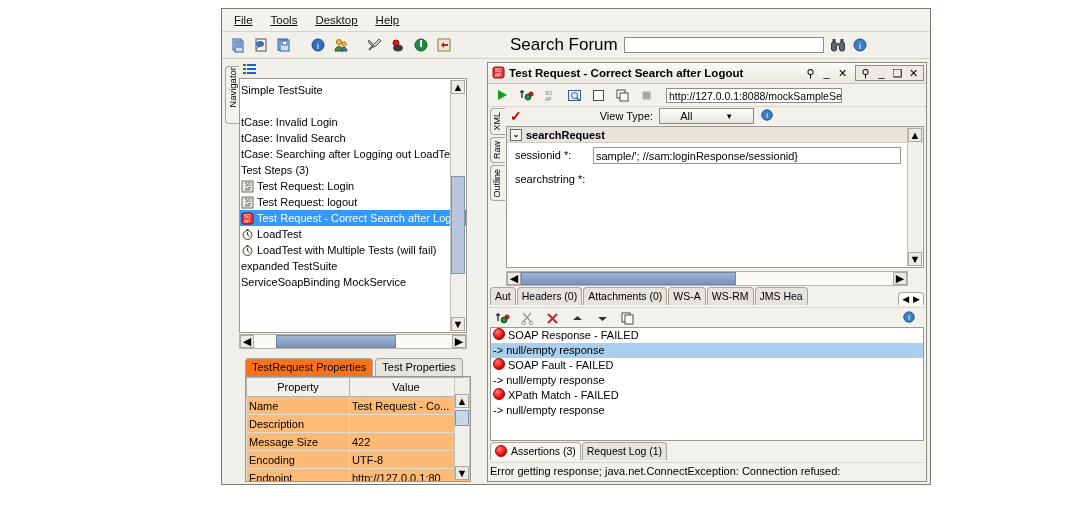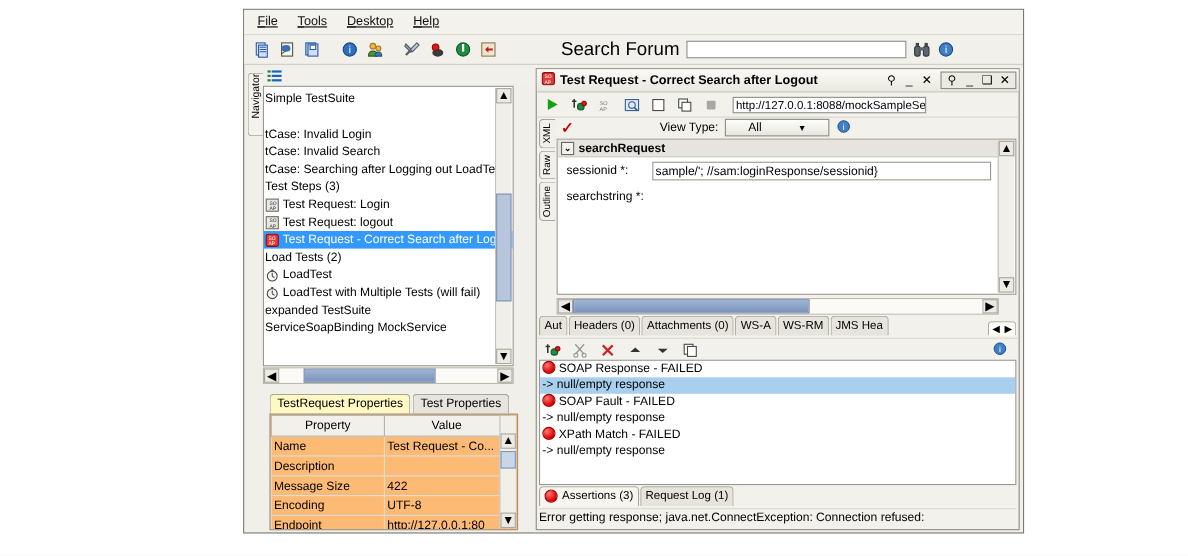--- a/index.html
+++ b/index.html
@@ -58,21 +58,21 @@
            box-sizing:border-box;display:flex;align-items:center;justify-content:center;}
   .h-track{flex:1;height:13px;position:relative;background:#fbfaf6;}
   .h-thumb{position:absolute;top:0;height:13px;background:linear-gradient(#9fb4d4,#7b93bb);
            border:1px solid #6f85ab;box-sizing:border-box;}
 
   
   .props{position:absolute;left:17px;top:300px;width:232px;bottom:2px;}
   .ptabs{display:flex;align-items:flex-end;height:18px;padding-left:6px;gap:2px;}
   .ptab{font-size:11px;padding:2px 6px 3px 6px;border:1px solid #a8a69c;border-bottom:none;
         border-radius:4px 4px 0 0;background:#e6e4dc;}
-  .ptab.act{background:#fef9c3;}
+  .ptab.act{background:#f97316;}
   .ptable{position:absolute;left:6px;top:18px;right:0;bottom:0;background:#fdba74;
           border:1px solid #9a9890;box-sizing:border-box;overflow:hidden;}
   .ptable table{border-collapse:collapse;width:210px;table-layout:fixed;}
   .ptable th{background:#f1f0ea;border:1px solid #b5b3aa;font-size:11px;font-weight:normal;
              height:16px;}
   .ptable td{border:1px solid #dedcd3;font-size:11px;height:15px;padding-left:2px;
              overflow:hidden;white-space:nowrap;}
   .ptable th:nth-child(1),.ptable td:nth-child(1){width:100px;}
   .ptable th:nth-child(2),.ptable td:nth-child(2){width:110px;}
 
@@ -313,23 +313,20 @@
         <div class="trow sel">
           <span class="ico">
             <svg width="13" height="13" viewBox="0 0 13 13">
                 <rect x="1" y="1" width="11" height="11" rx="2" fill="#e33a3a" stroke="#8e0b0b"></rect>
                 <text x="3" y="6" font-size="4.5" font-family="Liberation Sans" fill="#fff">SO</text>
                 <text x="3" y="11" font-size="4.5" font-family="Liberation Sans" fill="#fff">AP</text>
               </svg>
           </span>
           <span class="txt">Test Request - Correct Search after Logo</span>
         </div>
-        <div class="trow">
-            <span class="txt">Load Tests (2)</span>
-          </div>
         <div class="trow">
           <span class="ico">
             <svg width="13" height="13" viewBox="0 0 13 13">
                 <circle cx="6.5" cy="7" r="4.5" fill="#f7f7f2" stroke="#44443e"></circle>
                 <path d="M6.5 7V4M6.5 7l2 1.5" stroke="#44443e"></path>
                 <rect x="5.5" y="1" width="2" height="1.6" fill="#44443e"></rect>
               </svg>
           </span>
           <span class="txt">LoadTest</span>
         </div>

